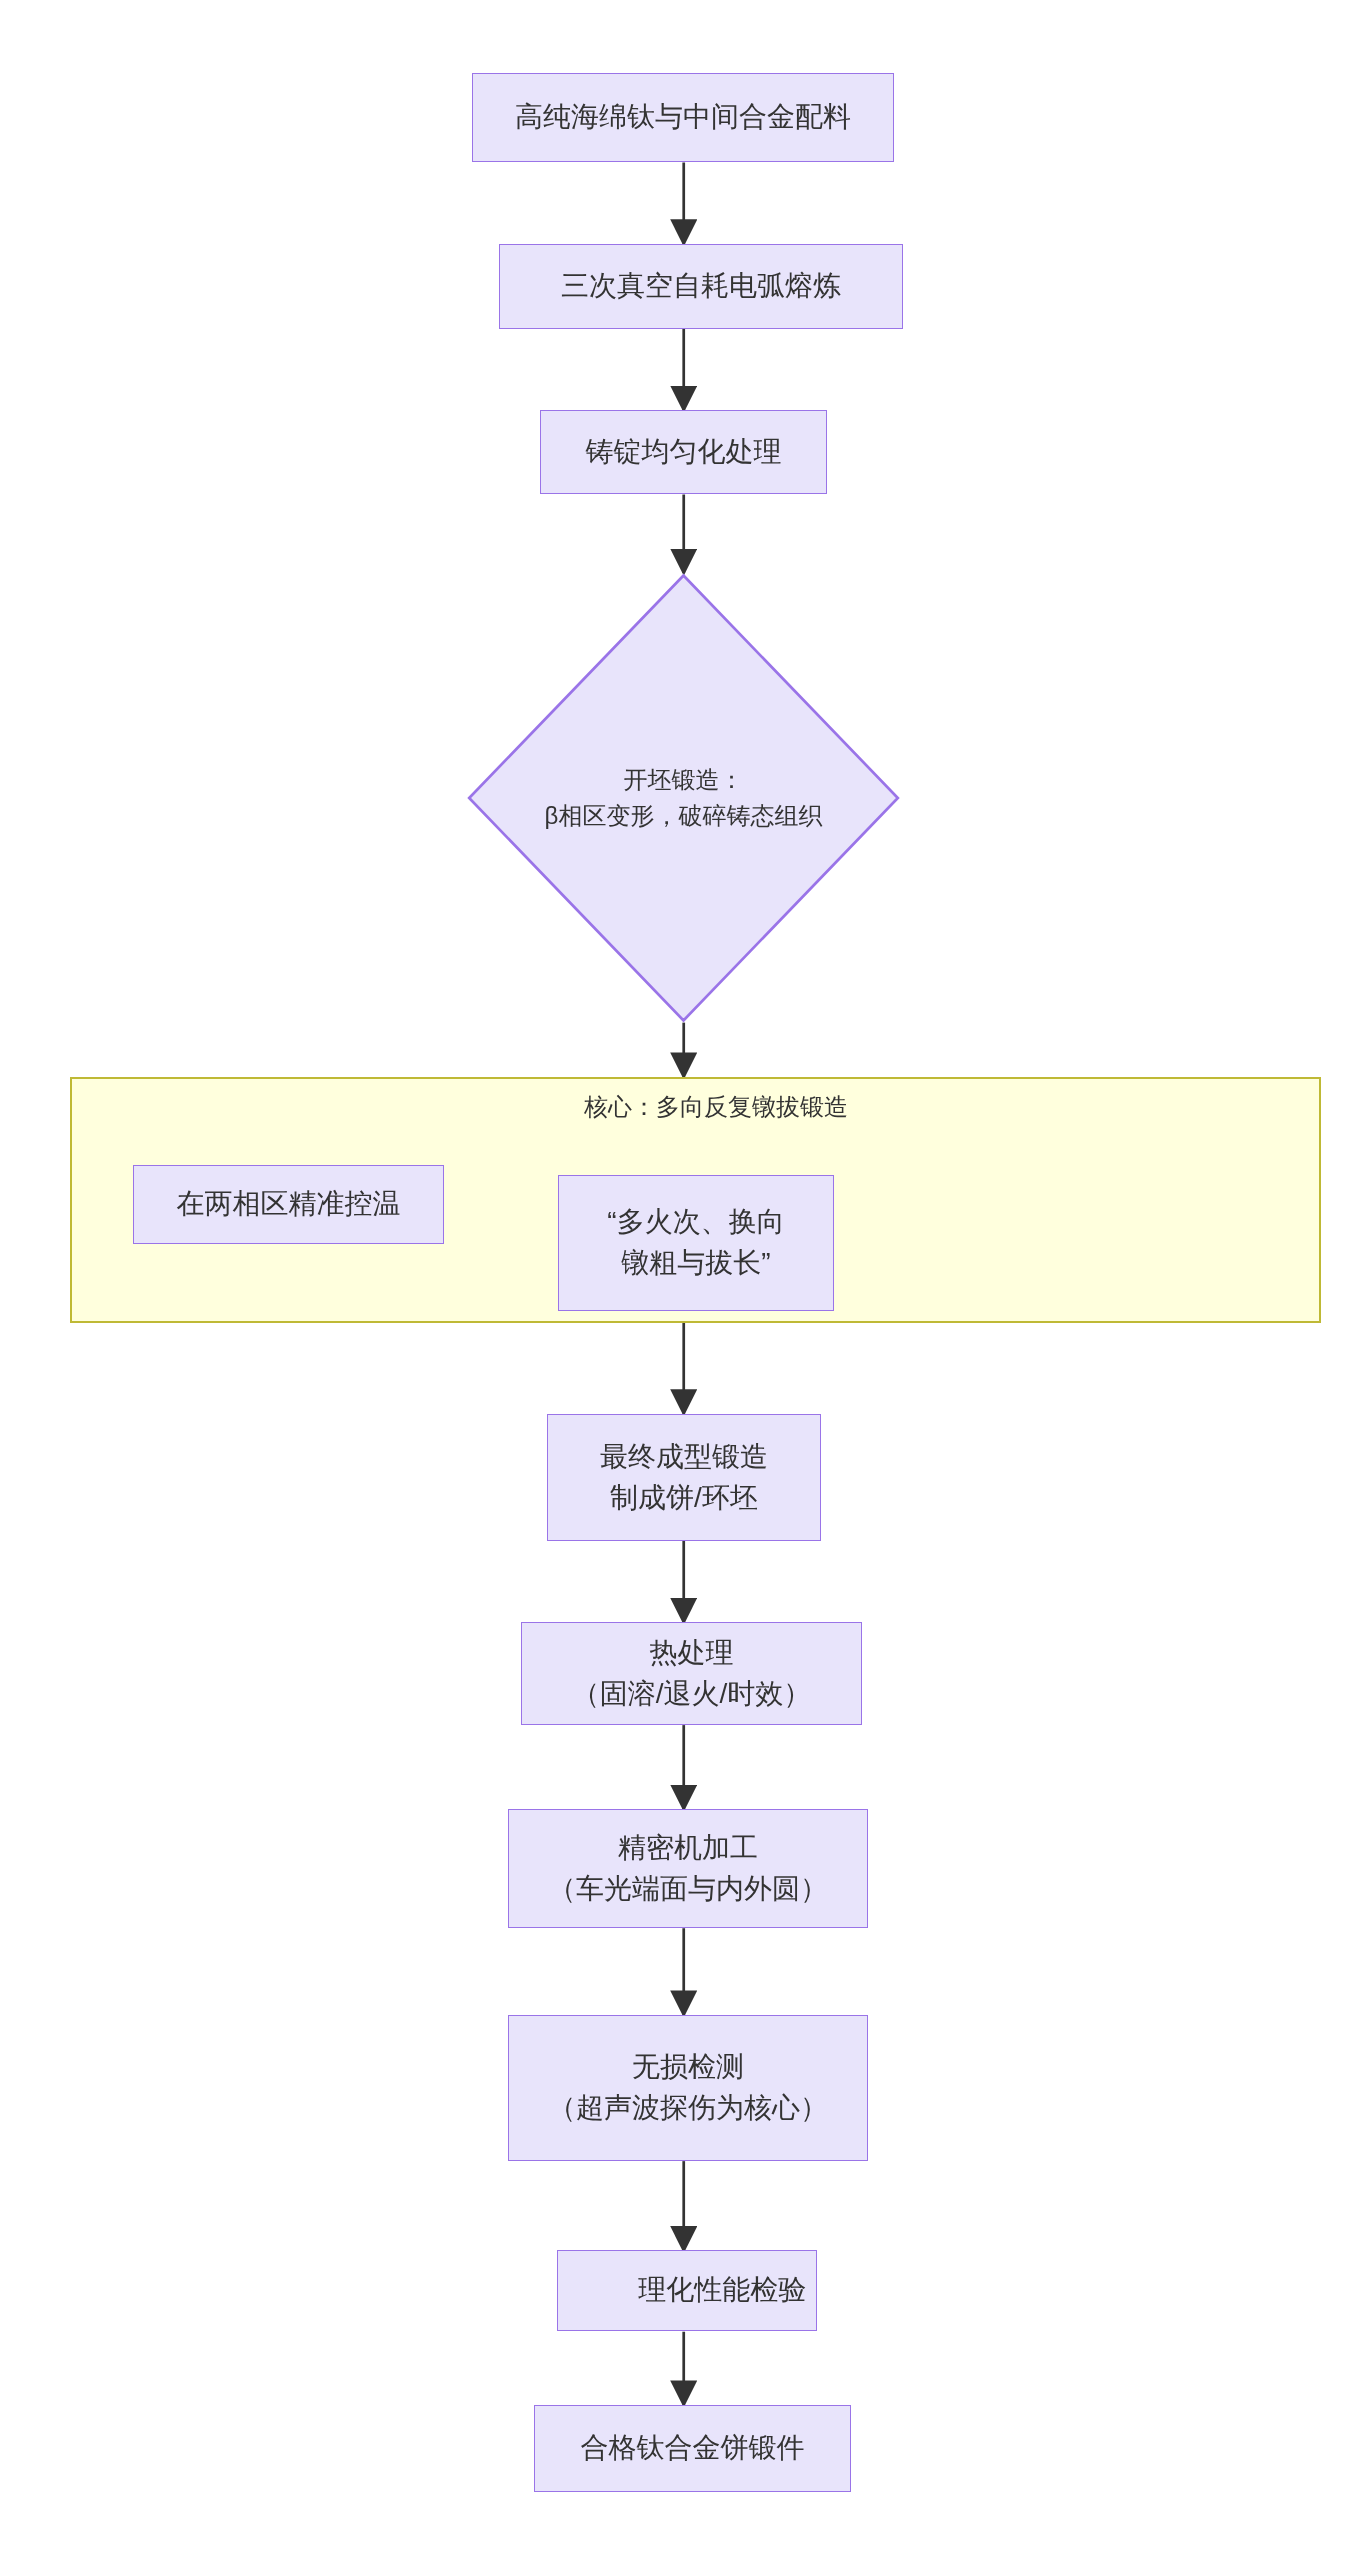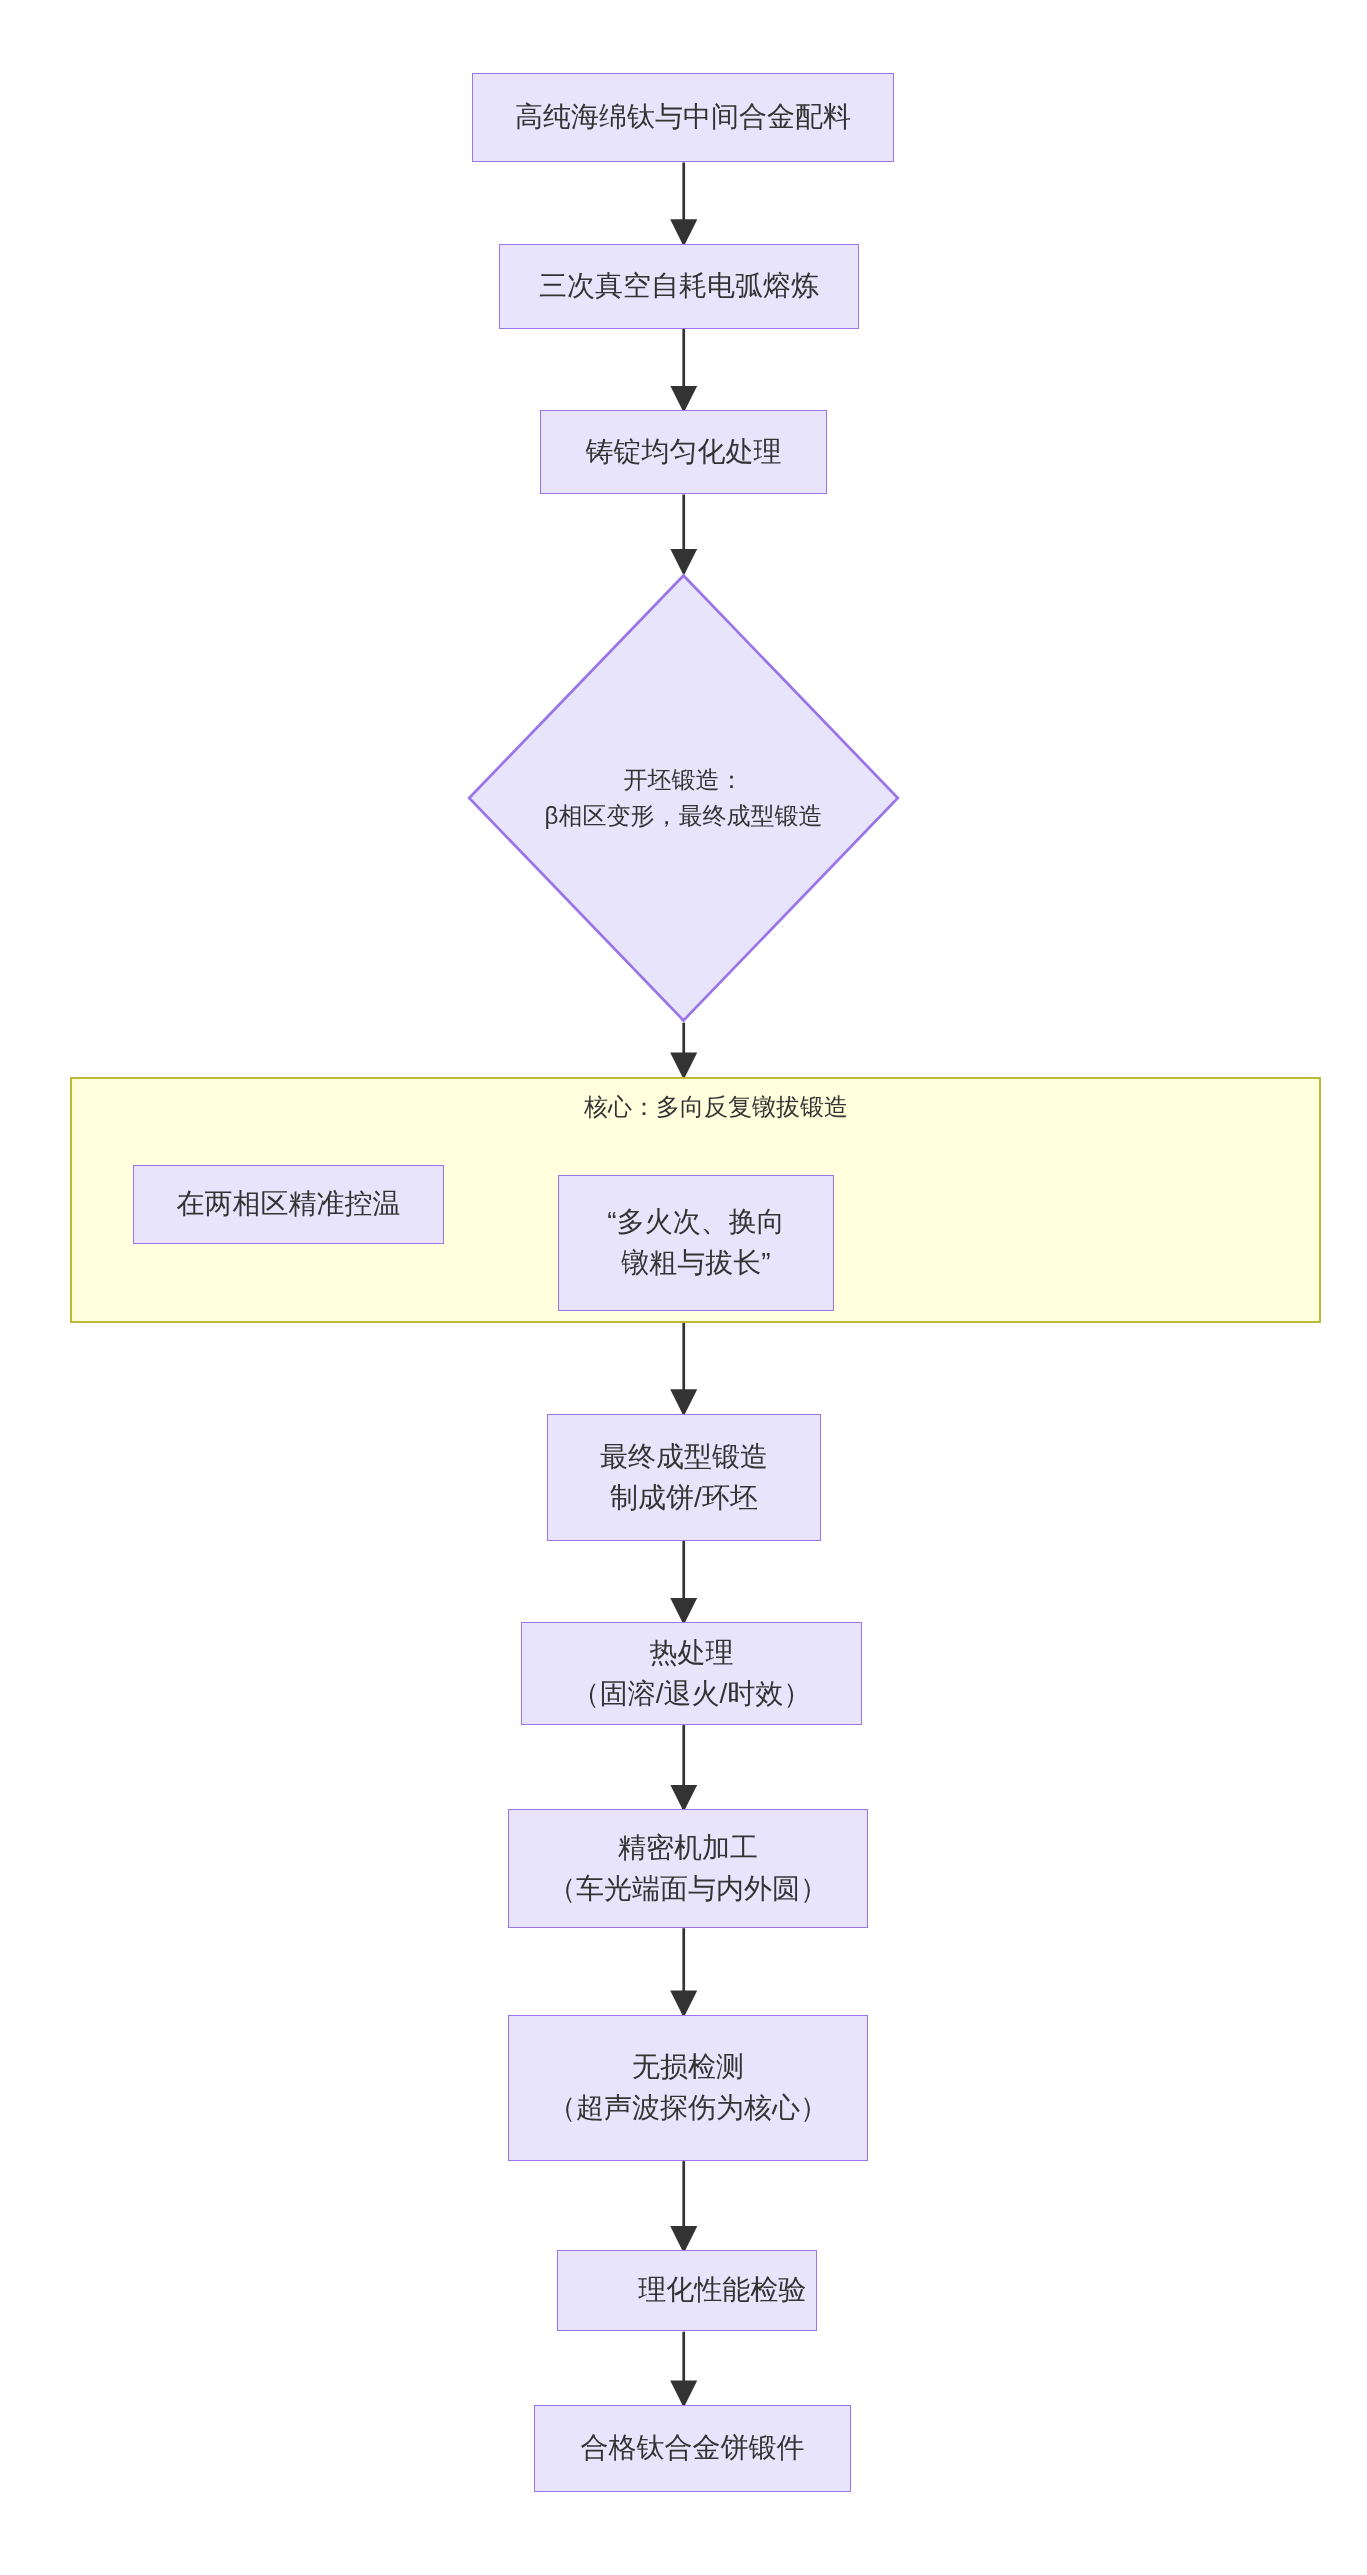--- a/index.html
+++ b/index.html
@@ -72,34 +72,34 @@
 
     <line x1="1262" y1="3990" x2="1262" y2="4155" stroke="#333333" stroke-width="5" marker-end="url(#arrow)"></line>
 
     <line x1="1262" y1="4305" x2="1262" y2="4440" stroke="#333333" stroke-width="5" marker-end="url(#arrow)"></line>
   </svg>
 
   <div class="node" style="left:472px;top:73px;width:422px;height:89px;">
     <span class="lbl">高纯海绵钛与中间合金配料</span>
   </div>
 
-  <div class="node" style="left:499px;top:244px;width:360px;height:85px;">
+  <div class="node" style="left:499px;top:244px;width:404px;height:85px;">
     <span class="lbl">三次真空自耗电弧熔炼</span>
   </div>
 
   <div class="node" style="left:540px;top:410px;width:287px;height:84px;">
     <span class="lbl">铸锭均匀化处理</span>
   </div>
 
   <div class="diamond-wrap" style="left:467px;top:573px;width:433px;height:450px;">
     <svg width="433" height="450" viewBox="0 0 800 830">
       <polygon points="400,4 796,415 400,826 4,415" fill="#e8e4fb" stroke="#9a74e8" stroke-width="5"></polygon>
     </svg>
     <div class="diamond-label">开坯锻造：
-β相区变形，最终成型锻造</div>
+β相区变形，破碎铸态组织</div>
   </div>
 
   <div class="subgraph" style="left:70px;top:1077px;width:1251px;height:246px;">
     <div class="subgraph-title">核心：多向反复镦拔锻造</div>
   </div>
 
   <div class="node" style="left:133px;top:1165px;width:311px;height:79px;">
     <span class="lbl">在两相区精准控温</span>
   </div>
 

